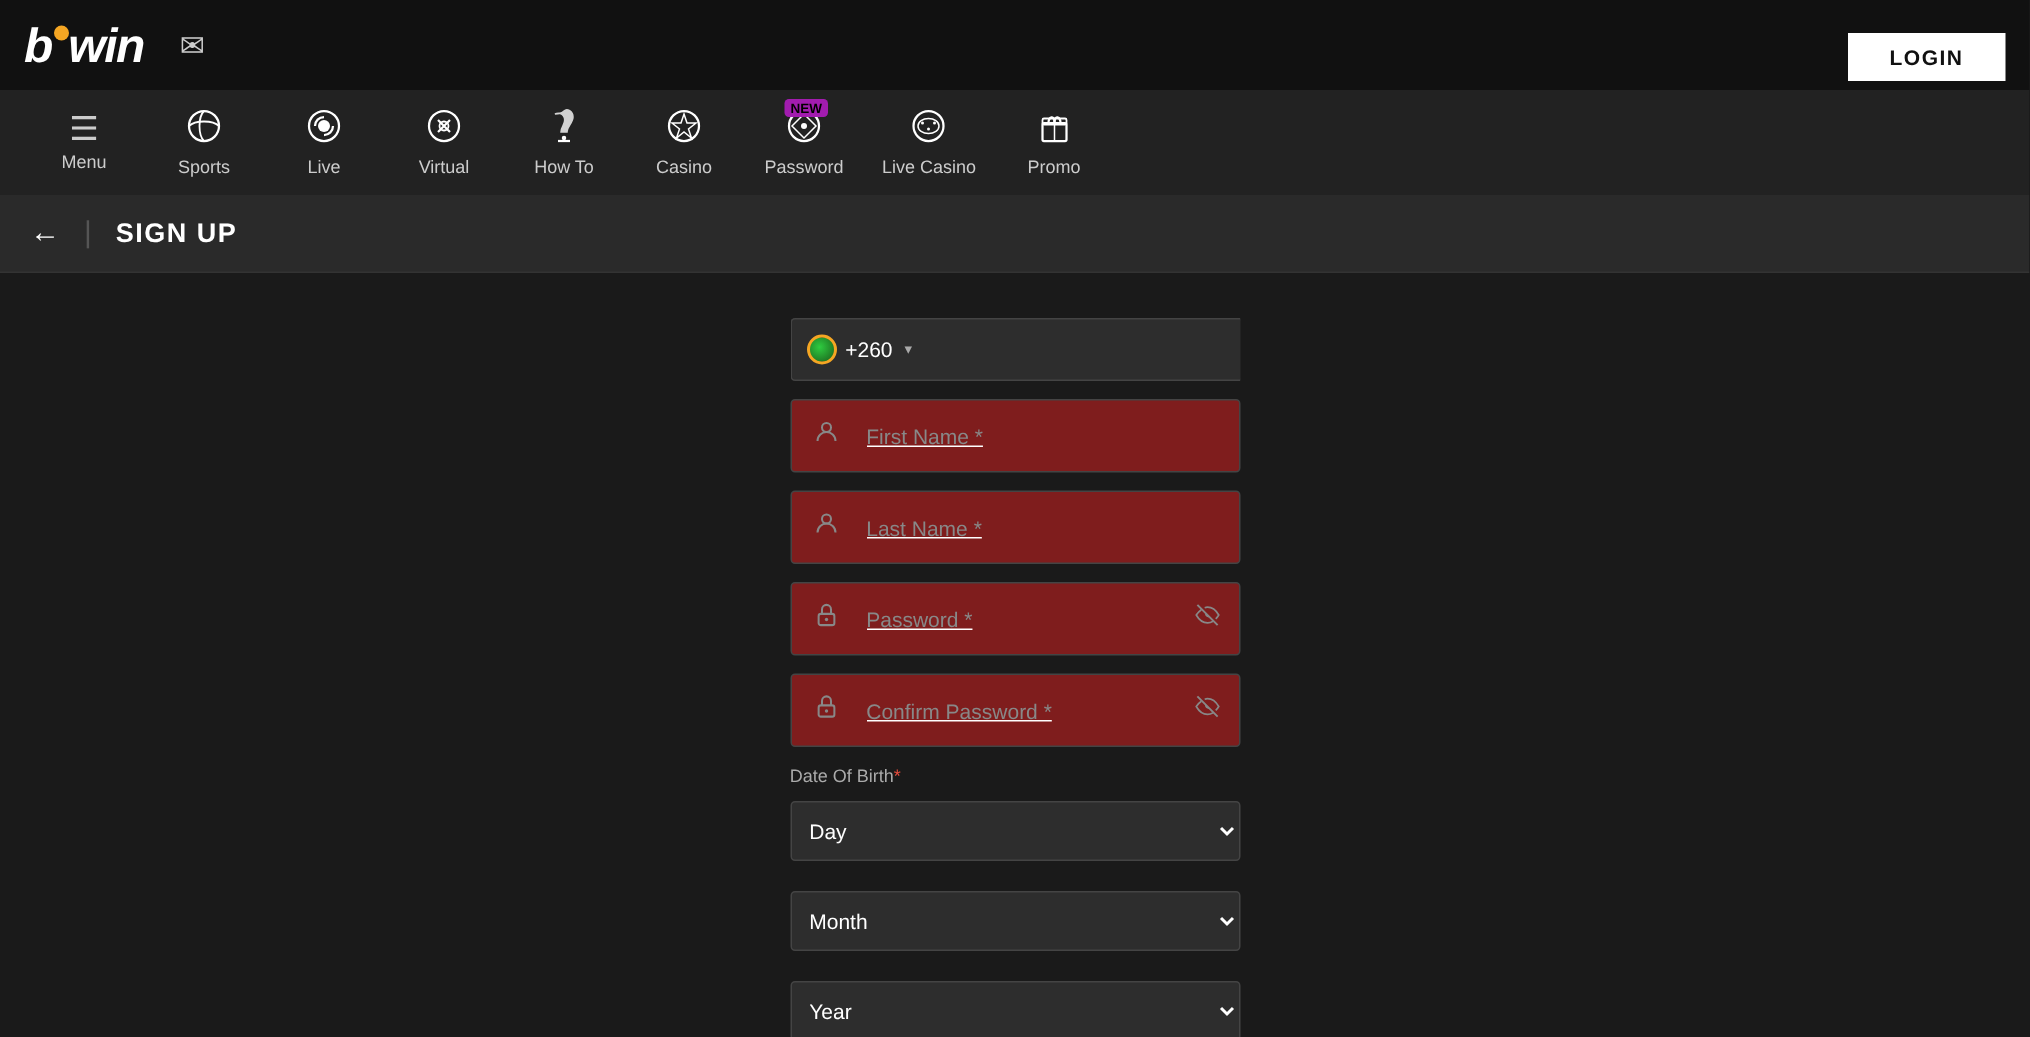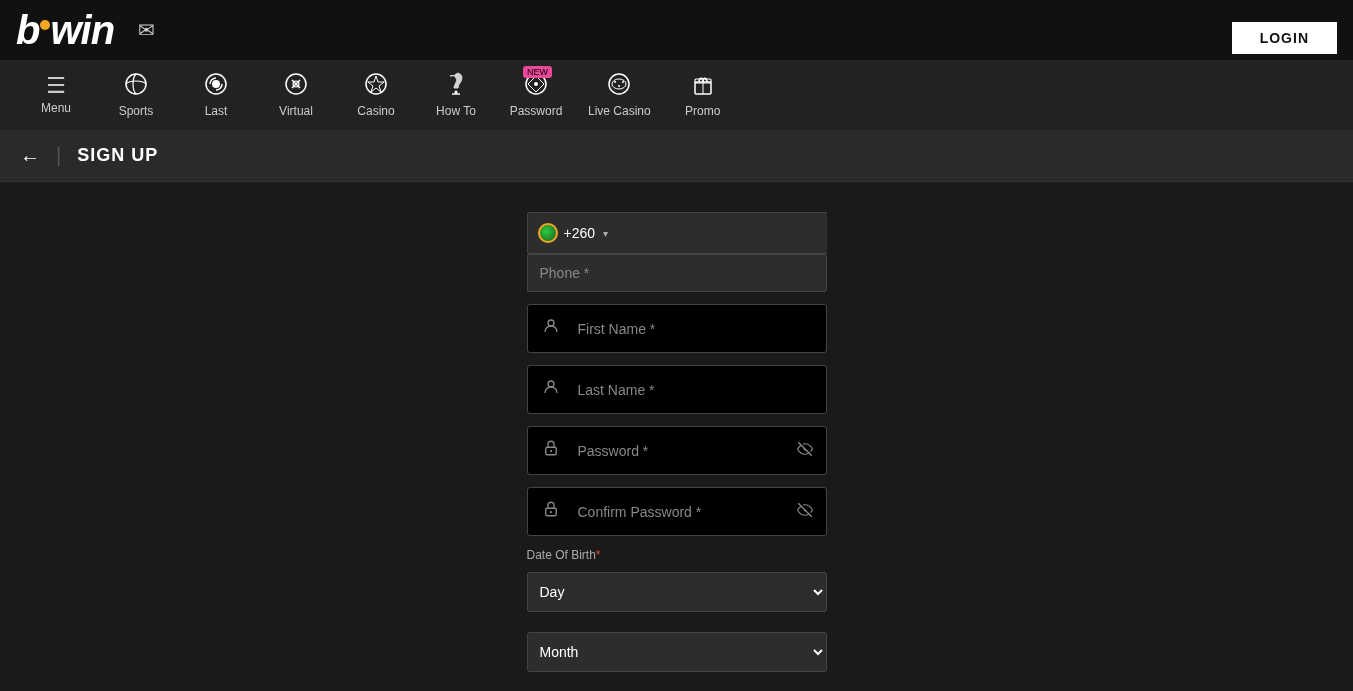--- a/index.html
+++ b/index.html
@@ -24,21 +24,21 @@
     .top-nav-left {
       display: flex;
       align-items: center;
       gap: 8px;
     }
     .logo {
       display: flex;
       align-items: center;
     }
     .logo-text {
-      font-size: 40px;
+      font-size: 32px;
       font-weight: 900;
       color: #fff;
       font-style: italic;
       letter-spacing: -1px;
     }
     .logo-dot {
       width: 10px;
       height: 10px;
       background: #f5a623;
       border-radius: 50%;
@@ -86,24 +86,24 @@
       text-align: center;
     }
     .nav-icon {
       font-size: 22px;
       line-height: 1;
     }
     .nav-label { font-size: 12px; }
 
     
     .new-badge {
-      background: #ec4899;
+      background: #a21caf;
       color: #000;
       font-size: 9px;
-      font-weight: 400;
+      font-weight: 700;
       padding: 1px 4px;
       border-radius: 3px;
       position: absolute;
       top: -6px;
       right: -4px;
     }
     .nav-icon-wrapper {
       position: relative;
       display: inline-flex;
       align-items: center;
@@ -196,23 +196,24 @@
       border-radius: 0 3px 3px 0;
     }
     .phone-input::placeholder { color: #888; }
 
     
     .field-wrapper {
       width: 100%;
       position: relative;
       display: flex;
       align-items: center;
-      background: #000000;
+      background: #7f1d1d;
       border: 1px solid #444;
       border-radius: 3px;
+      text-decoration: underline;
     }
     .field-icon {
       padding: 12px 10px 12px 14px;
       color: #888;
       font-size: 18px;
       flex-shrink: 0;
     }
     .field-input {
       background: transparent;
       border: none;
@@ -304,50 +305,50 @@
   </div>
   <div class="nav-item">
     <span class="nav-icon">
       <svg width="24" height="24" viewBox="0 0 24 24" fill="none">
         <circle cx="12" cy="12" r="10" stroke="white" stroke-width="1.5" fill="none"></circle>
         <circle cx="12" cy="12" r="4" fill="white"></circle>
         <path d="M6 12 A6 6 0 0 1 12 6" stroke="white" stroke-width="1.5" fill="none"></path>
         <path d="M18 12 A6 6 0 0 1 12 18" stroke="white" stroke-width="1.5" fill="none"></path>
       </svg>
     </span>
-    <span class="nav-label">Last</span>
+    <span class="nav-label">Live</span>
   </div>
   <div class="nav-item">
     <span class="nav-icon">
       <svg width="24" height="24" viewBox="0 0 24 24" fill="none">
         <circle cx="12" cy="12" r="10" stroke="white" stroke-width="1.5" fill="none"></circle>
         <path d="M8 8 L16 16 M16 8 L8 16" stroke="white" stroke-width="1.5"></path>
         <circle cx="12" cy="12" r="3" stroke="white" stroke-width="1.2" fill="none"></circle>
       </svg>
     </span>
     <span class="nav-label">Virtual</span>
   </div>
   <div class="nav-item">
     <span class="nav-icon">
       <svg width="24" height="24" viewBox="0 0 24 24" fill="none">
-        <circle cx="12" cy="12" r="10" stroke="white" stroke-width="1.5" fill="none"></circle>
-        <path d="M12 4 L14 10 L20 10 L15 14 L17 20 L12 16 L7 20 L9 14 L4 10 L10 10 Z" stroke="white" stroke-width="1" fill="none"></path>
-      </svg>
-    </span>
-    <span class="nav-label">Casino</span>
-  </div>
-  <div class="nav-item">
-    <span class="nav-icon">
-      <svg width="24" height="24" viewBox="0 0 24 24" fill="none">
         <path d="M6 4 C6 4 10 2 12 6 C14 10 10 12 10 16 L14 16 C14 12 18 10 18 6 C18 2 14 0 12 2 C10 4 8 4 6 4Z" stroke="white" stroke-width="1" fill="white" opacity="0.8"></path>
         <circle cx="12" cy="20" r="1.5" fill="white"></circle>
         <line x1="8" y1="22" x2="16" y2="22" stroke="white" stroke-width="1.5"></line>
       </svg>
     </span>
     <span class="nav-label">How To</span>
+  </div>
+  <div class="nav-item">
+    <span class="nav-icon">
+      <svg width="24" height="24" viewBox="0 0 24 24" fill="none">
+        <circle cx="12" cy="12" r="10" stroke="white" stroke-width="1.5" fill="none"></circle>
+        <path d="M12 4 L14 10 L20 10 L15 14 L17 20 L12 16 L7 20 L9 14 L4 10 L10 10 Z" stroke="white" stroke-width="1" fill="none"></path>
+      </svg>
+    </span>
+    <span class="nav-label">Casino</span>
   </div>
   <div class="nav-item">
     <div class="nav-icon-wrapper">
       <span class="new-badge">NEW</span>
       <span class="nav-icon">
         <svg width="24" height="24" viewBox="0 0 24 24" fill="none">
           <circle cx="12" cy="12" r="10" stroke="white" stroke-width="1.5" fill="none"></circle>
           <path d="M8 8 L12 4 L16 8 L20 12 L16 16 L12 20 L8 16 L4 12 Z" stroke="white" stroke-width="1" fill="none"></path>
           <circle cx="12" cy="12" r="2" fill="white"></circle>
         </svg>
@@ -389,21 +390,20 @@
 
 <div class="form-area">
   <div class="form-inner">
 
     <div class="phone-row">
       <div class="country-select">
         <div class="flag-circle"></div>
         <span class="country-code">+260</span>
         <span class="chevron">▾</span>
       </div>
-      <input type="tel" class="phone-input" placeholder="Phone *" style="">
     </div>
 
     <div class="field-wrapper">
       <span class="field-icon">
         <svg width="18" height="18" viewBox="0 0 24 24" fill="none">
           <circle cx="12" cy="8" r="4" stroke="#888" stroke-width="1.8" fill="none"></circle>
           <path d="M4 20 C4 15 8 12 12 12 C16 12 20 15 20 20" stroke="#888" stroke-width="1.8" fill="none"></path>
         </svg>
       </span>
       <input type="text" class="field-input" placeholder="First Name *" style="">

